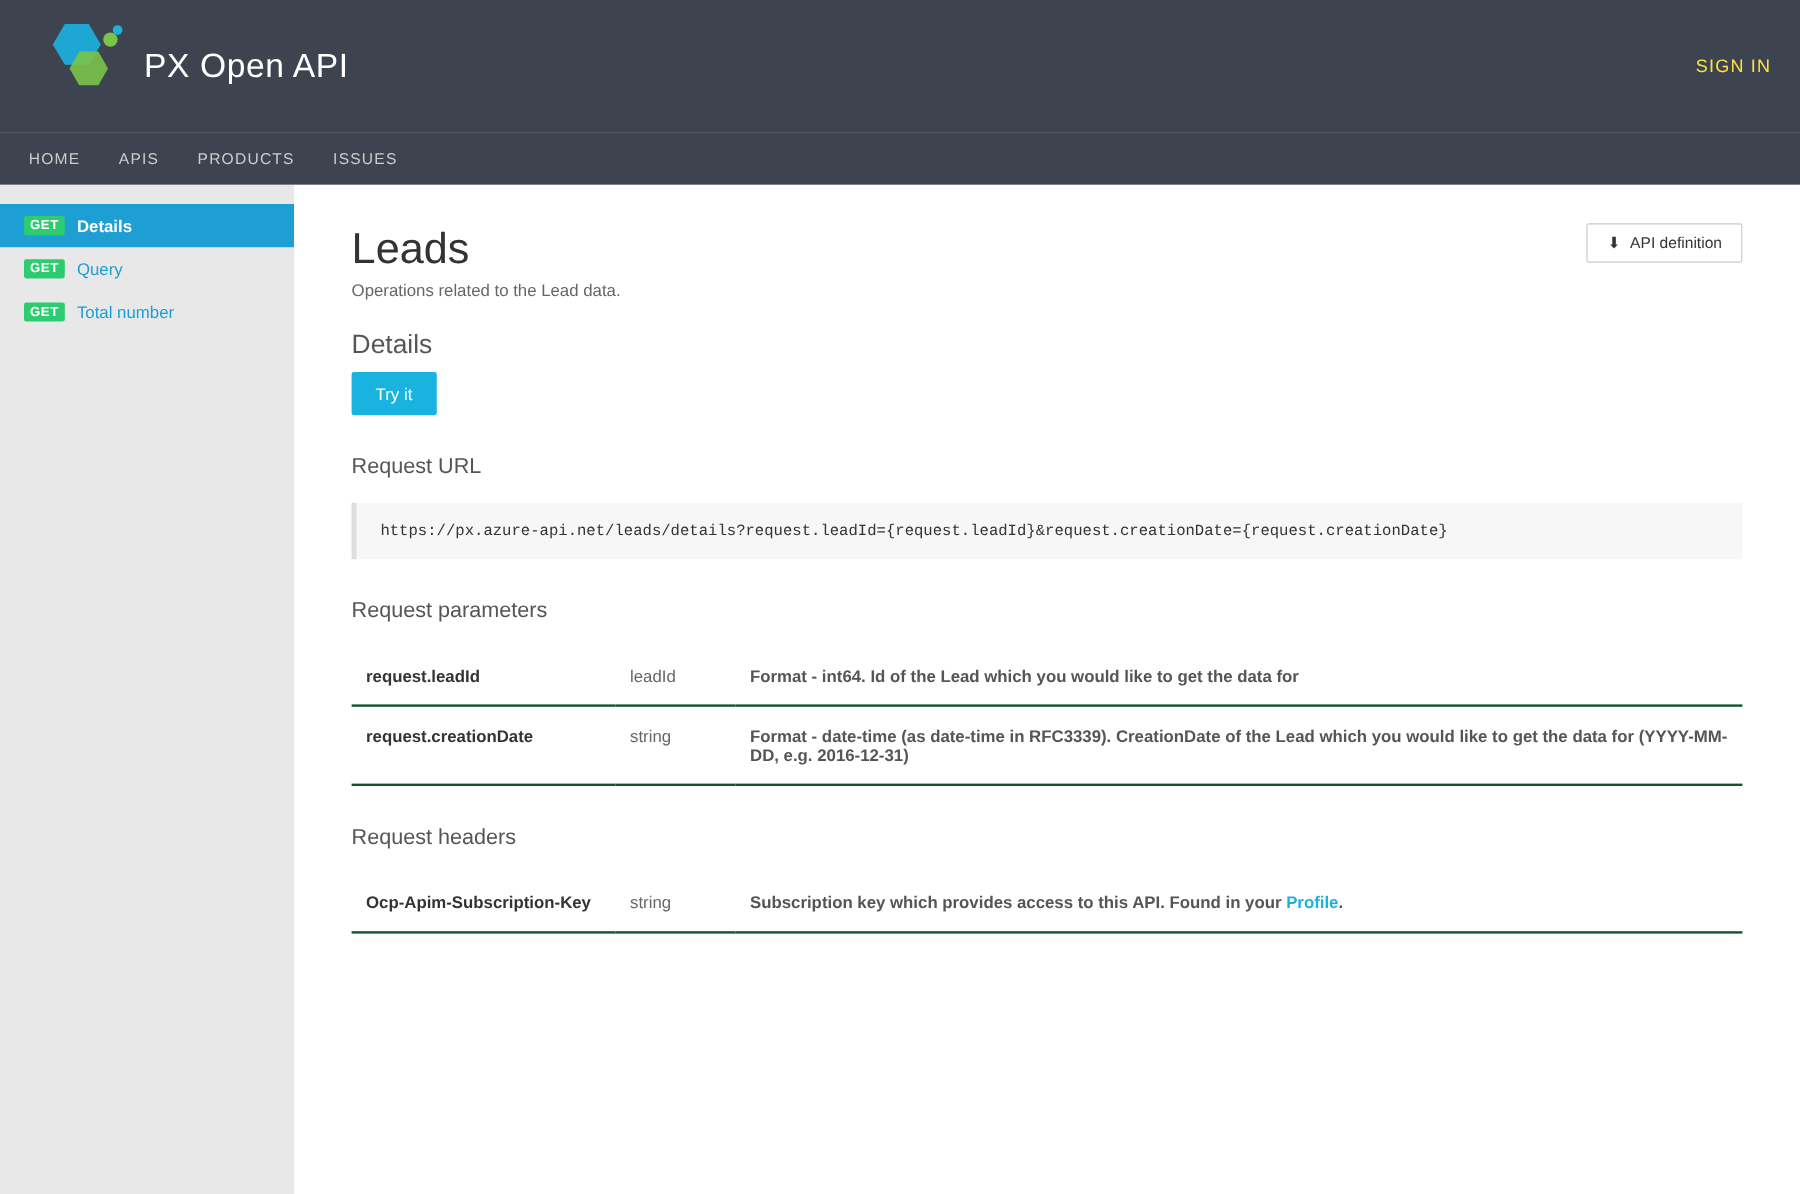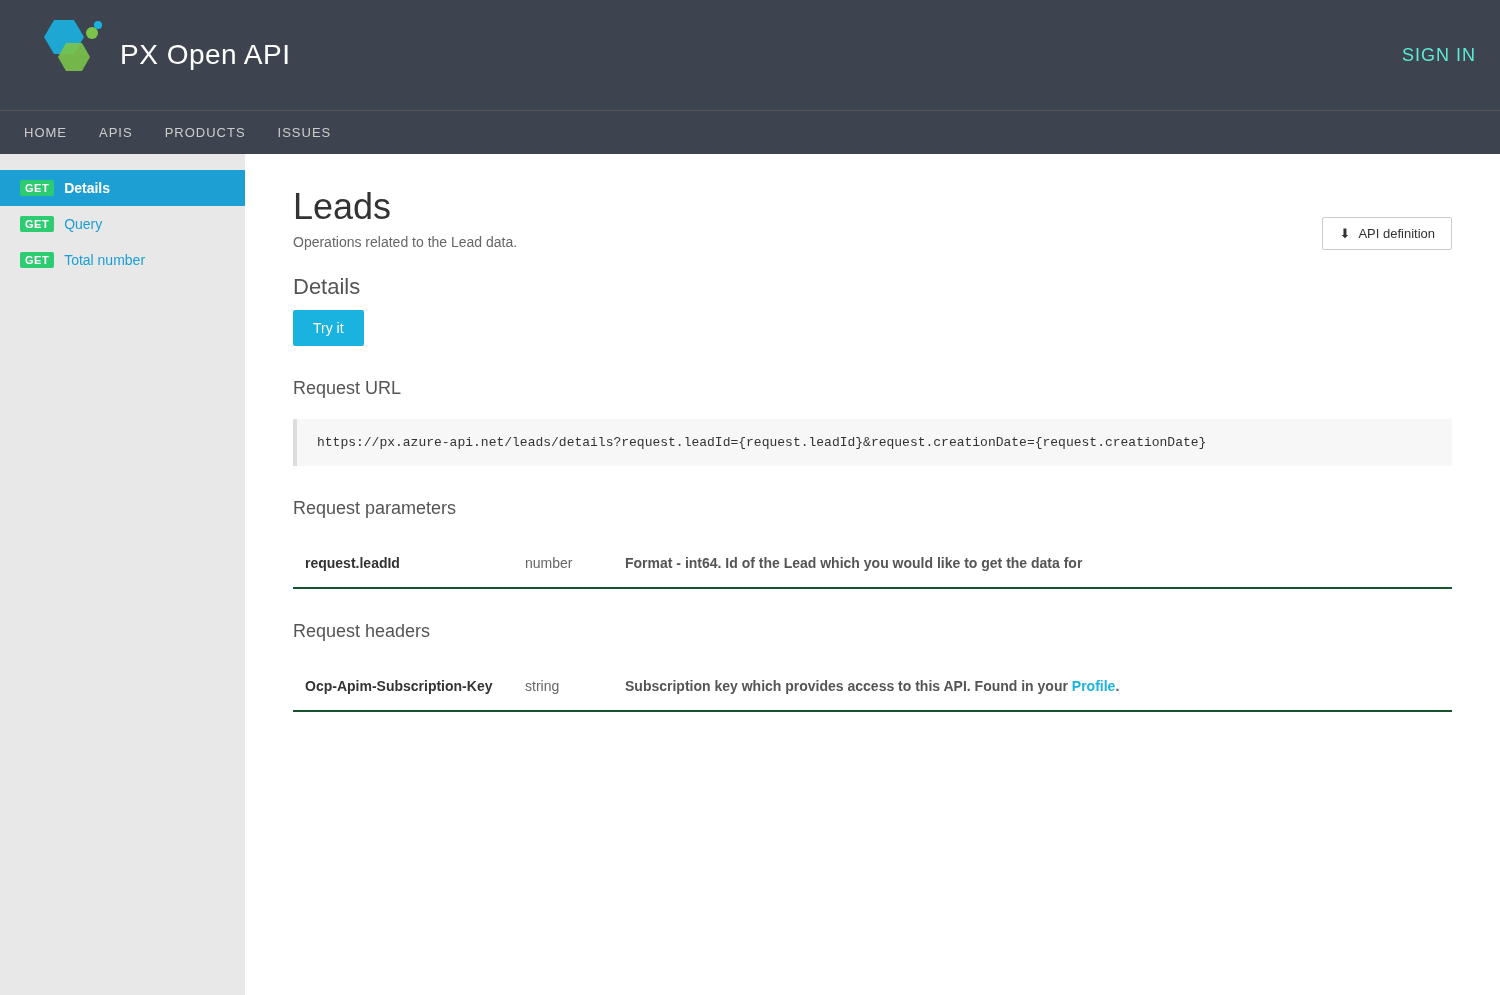--- a/index.html
+++ b/index.html
@@ -23,22 +23,22 @@
       height: 80px;
     }
     .header-title {
       color: #fff;
       font-size: 28px;
       font-weight: 300;
       letter-spacing: 0.5px;
     }
     .header-spacer { flex: 1; }
     .sign-in {
-      color: #5eead4;
-      font-size: 18px;
+      color: #fde047;
+      font-size: 15px;
       letter-spacing: 1px;
       font-weight: 400;
       cursor: pointer;
     }
 
     
     .navbar {
       background: #3d4450;
       border-top: 1px solid #555;
       display: flex;
@@ -104,21 +104,21 @@
 
     
     .main {
       flex: 1;
       background: #fff;
       padding: 32px 48px;
     }
 
     .page-header {
       display: flex;
-      align-items: flex-end;
+      align-items: flex-start;
       justify-content: space-between;
       margin-bottom: 24px;
     }
     .page-title {
       font-size: 36px;
       font-weight: 300;
       color: #333;
       margin-bottom: 6px;
     }
     .page-subtitle {
@@ -274,22 +274,27 @@
     
     <h3 class="subsection-title">Request URL</h3>
     <div class="url-box">https://px.azure-api.net/leads/details?request.leadId={request.leadId}&amp;request.creationDate={request.creationDate}</div>
 
     
     <h3 class="subsection-title">Request parameters</h3>
     <table class="params-table">
       <tbody>
         <tr>
           <td class="param-name">request.leadId</td>
-          <td class="param-type">number</td>
+          <td class="param-type">leadId</td>
           <td class="param-desc">Format - int64. Id of the Lead which you would like to get the data for</td>
+        </tr>
+        <tr>
+          <td class="param-name">request.creationDate</td>
+          <td class="param-type">string</td>
+          <td class="param-desc">Format - date-time (as date-time in RFC3339). CreationDate of the Lead which you would like to get the data for (YYYY-MM-DD, e.g. 2016-12-31)</td>
         </tr>
       </tbody>
     </table>
 
     
     <h3 class="subsection-title">Request headers</h3>
     <table class="params-table">
       <tbody>
         <tr>
           <td class="param-name">Ocp-Apim-Subscription-Key</td>

